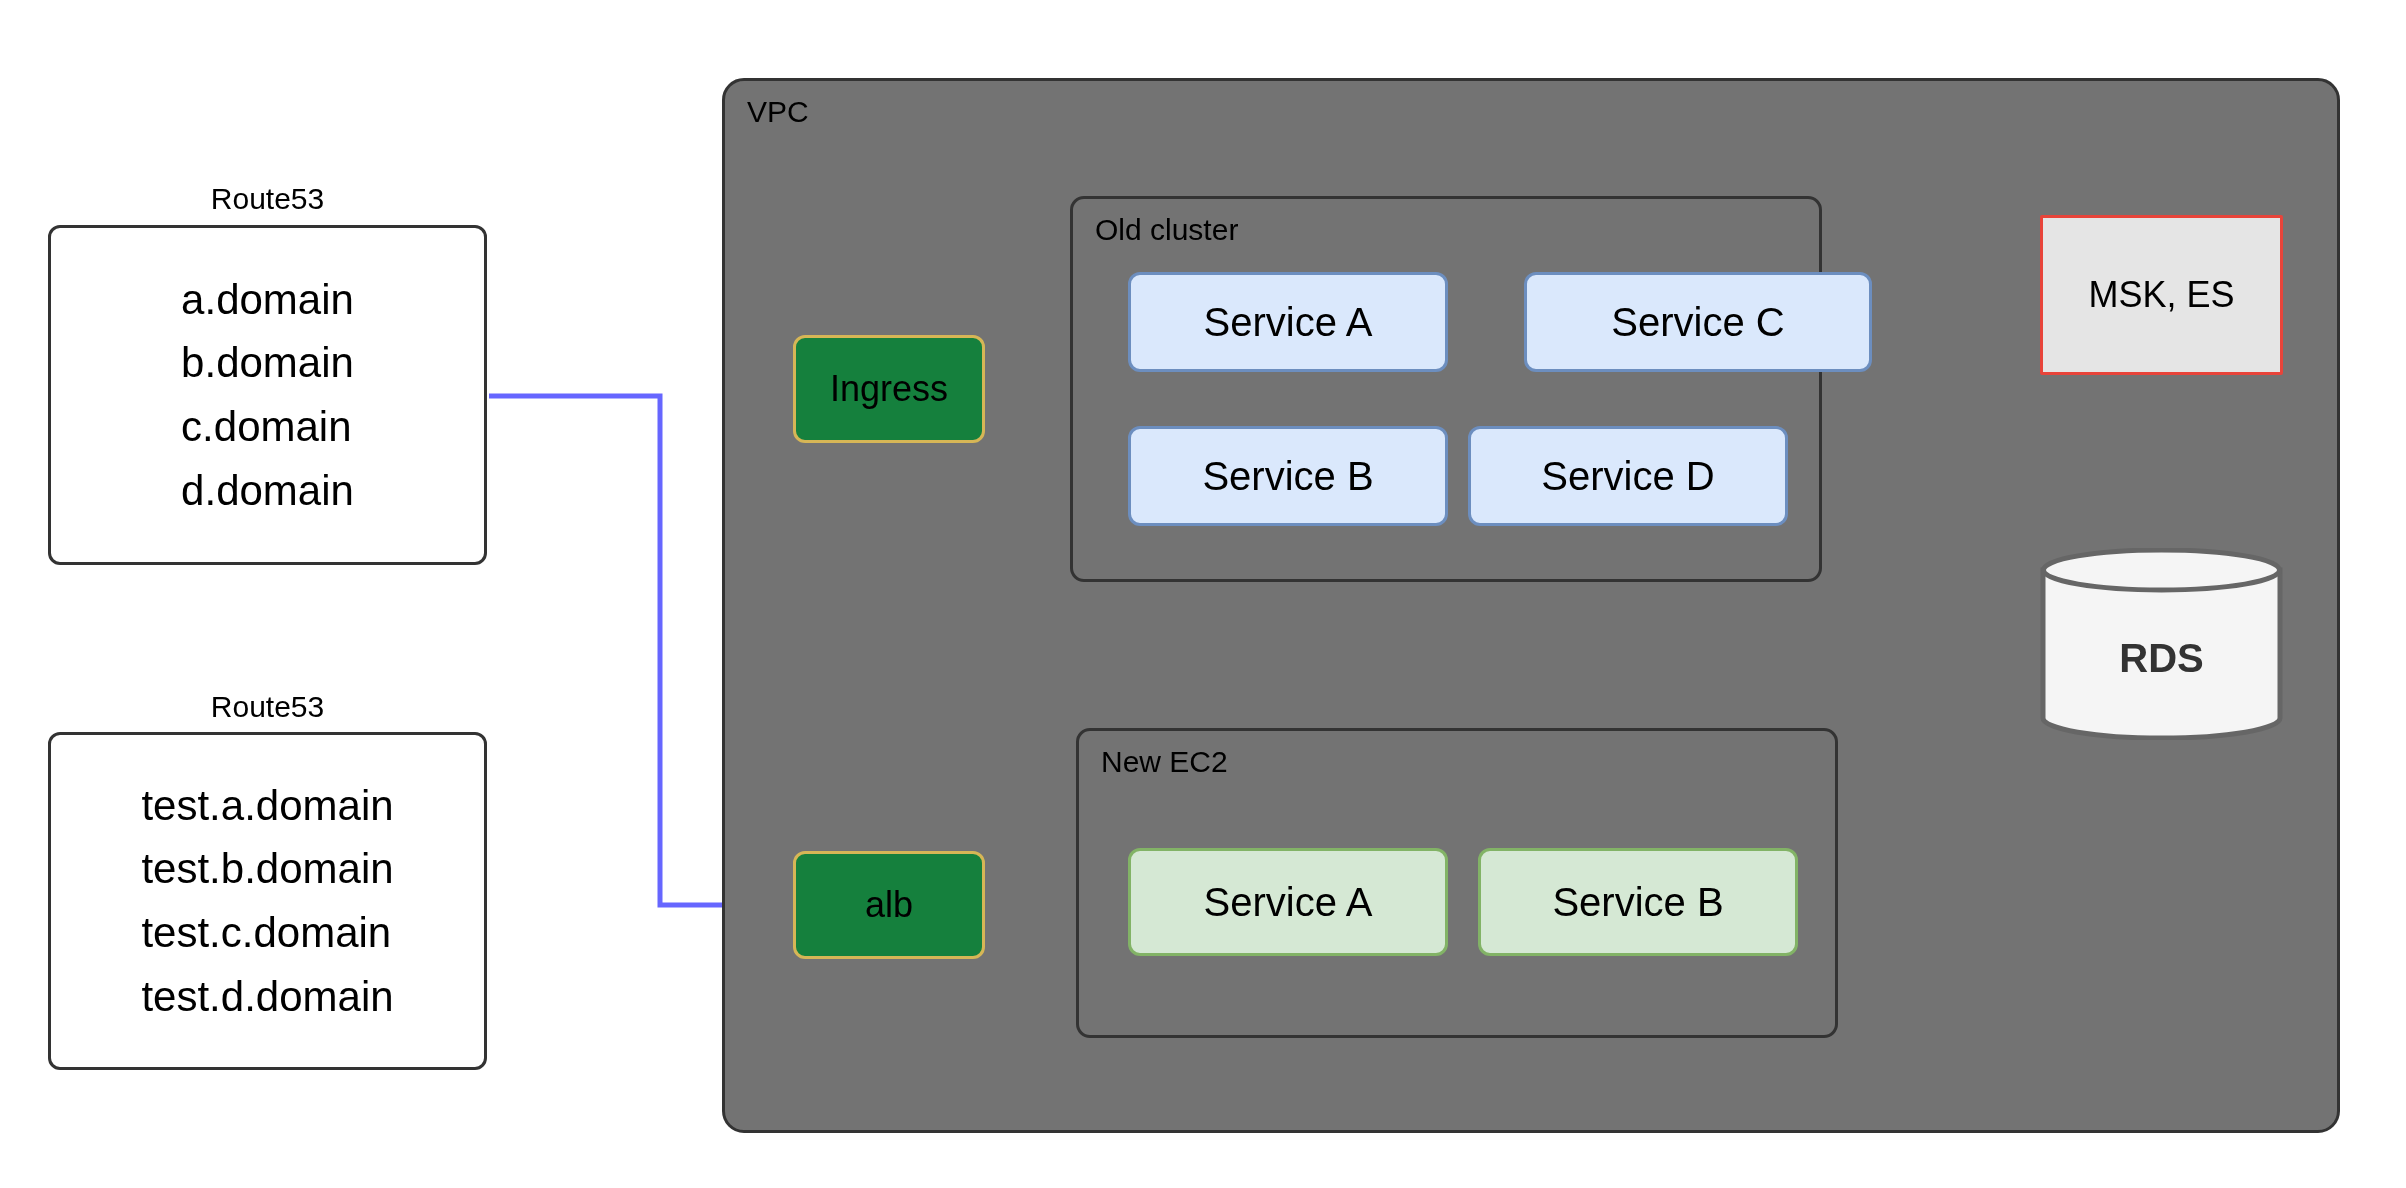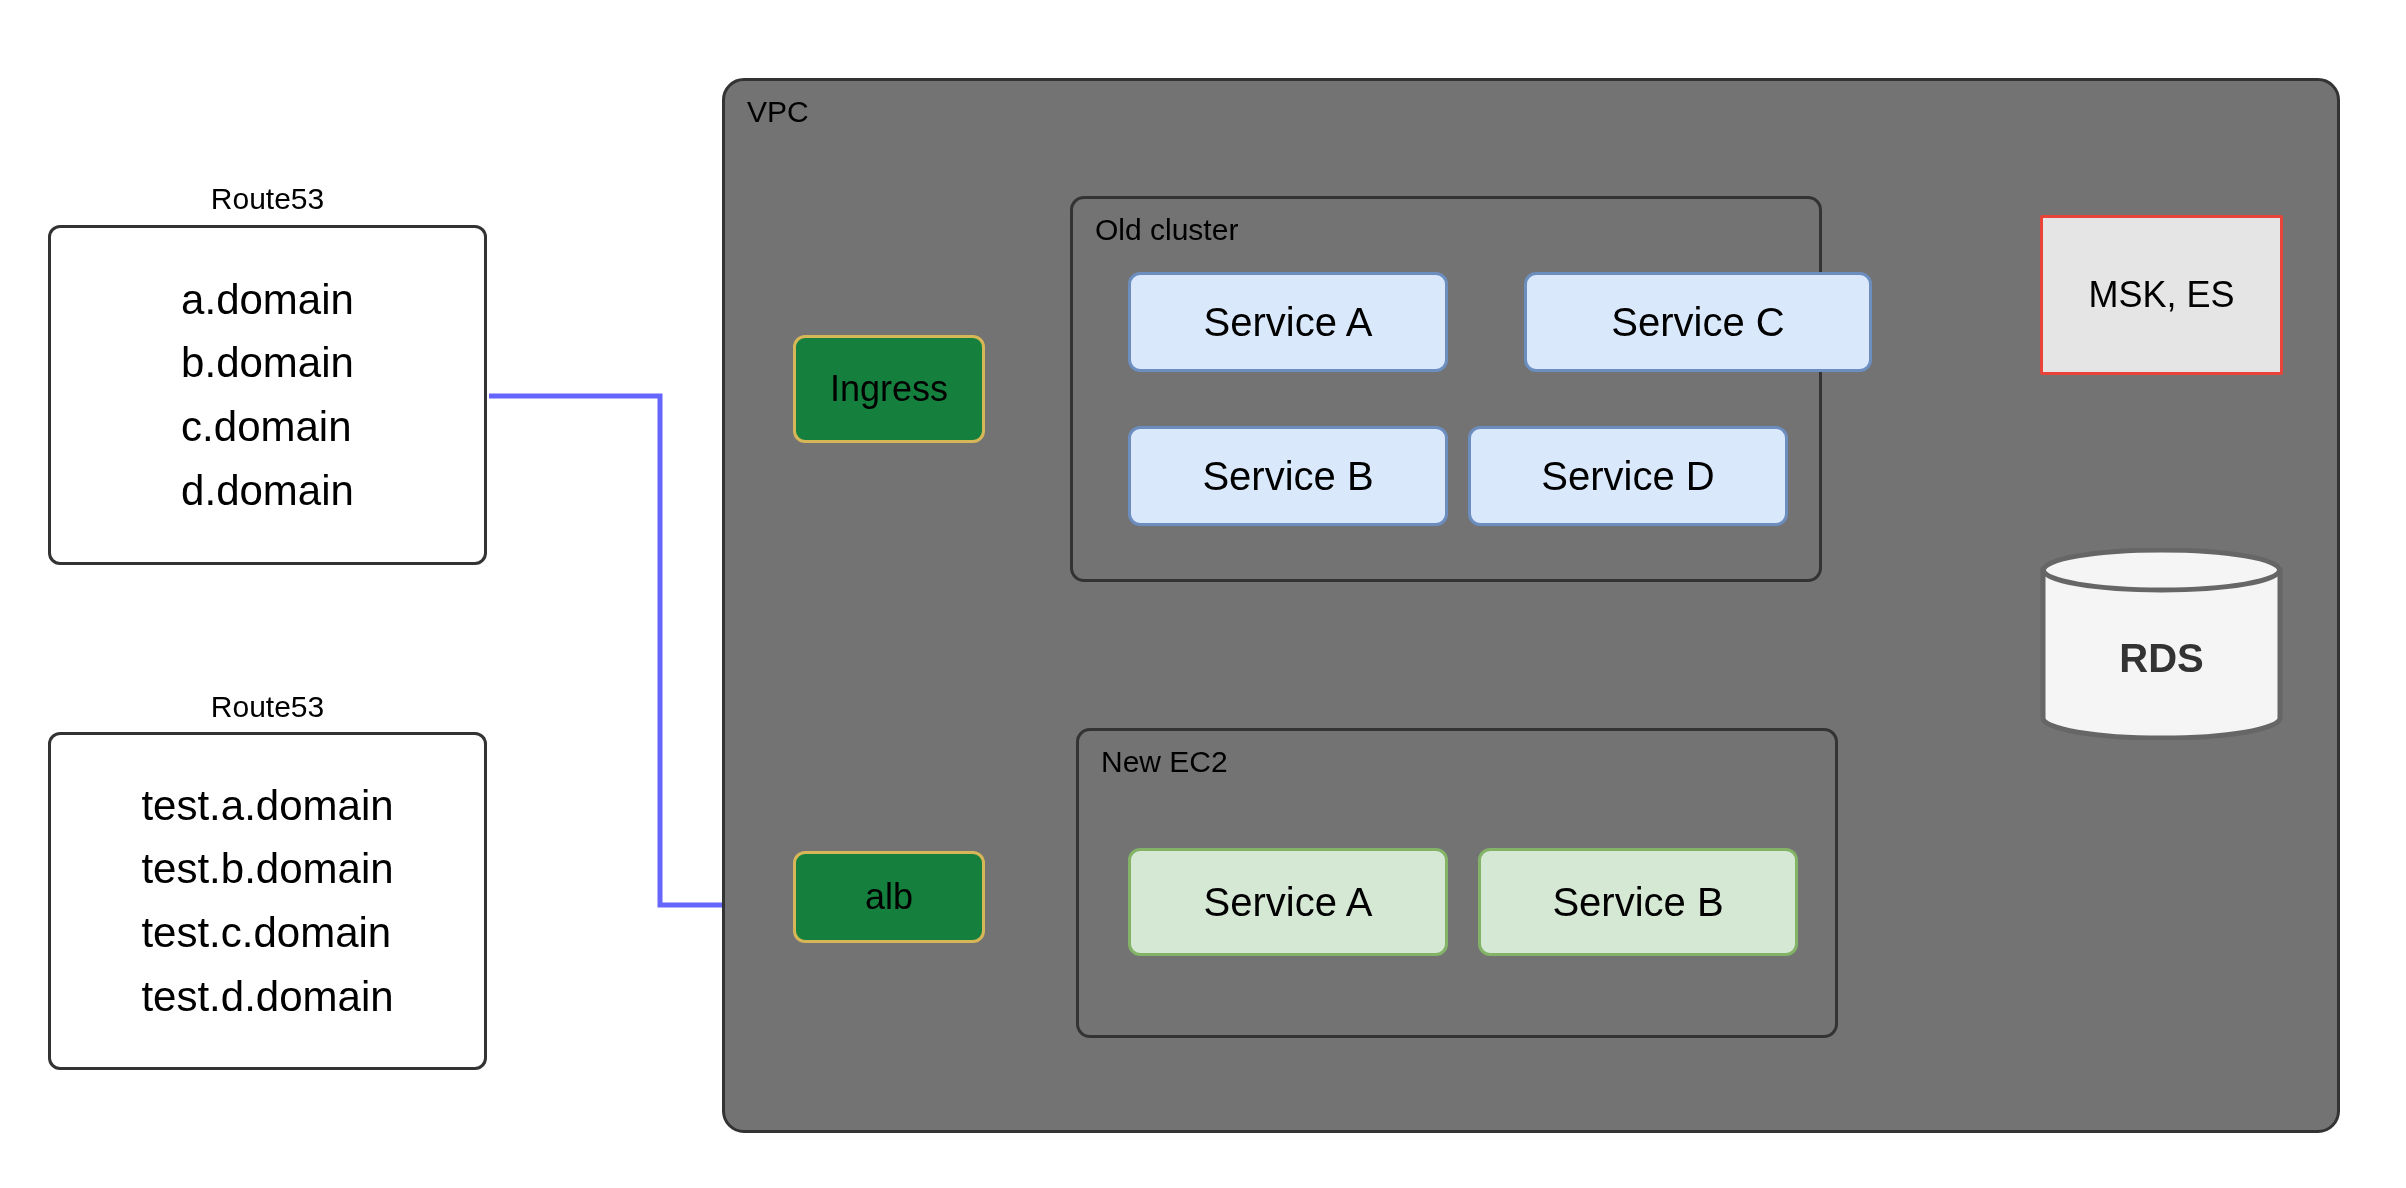--- a/index.html
+++ b/index.html
@@ -192,21 +192,21 @@
     <span>Service A</span>
   </div>
   <div class="node n-green" style="left:1478px; top:848px; width:320px; height:108px;">
     <span>Service B</span>
   </div>
 
   <div class="node n-yellow" style="left:793px; top:335px; width:192px; height:108px;">
     <span>Ingress</span>
   </div>
 
-  <div class="node n-yellow" style="left:793px; top:851px; width:192px; height:92px;">
+  <div class="node n-yellow" style="left:793px; top:851px; width:192px; height:108px;">
     <span>alb</span>
   </div>
 
   <div class="node n-red" style="left:2040px; top:215px; width:243px; height:160px;">
     <span>MSK, ES</span>
   </div>
 
   <div class="cylinder" style="left:2040px; top:548px; width:243px; height:192px;">
     <svg width="243" height="192" viewBox="0 0 243 192">
       <path d="M 3 22 L 3 170 A 118 20 0 0 0 240 170 L 240 22 Z" fill="#f5f5f5" stroke="#666666" stroke-width="5"></path>

